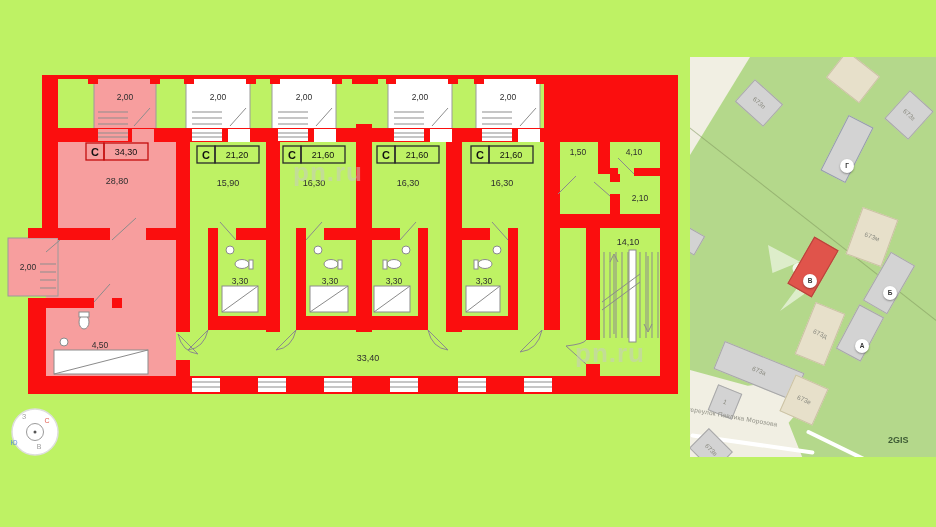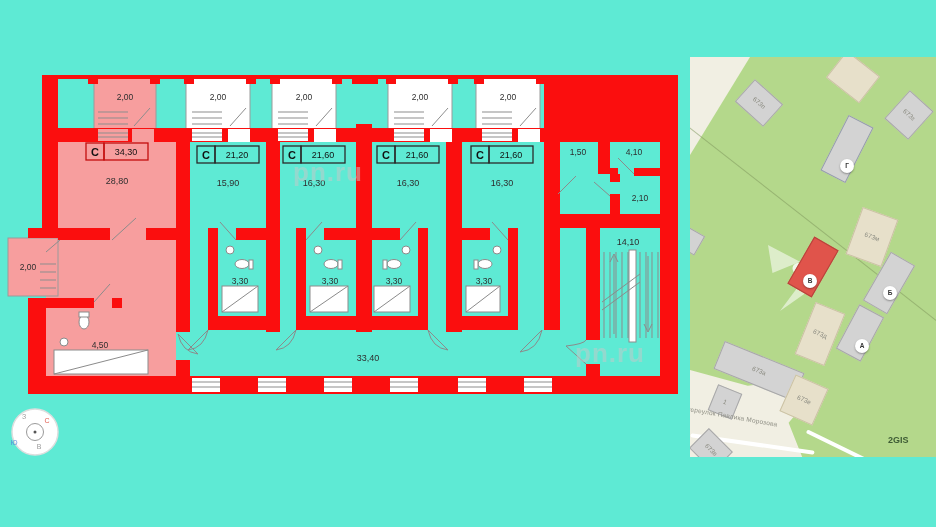--- a/index.html
+++ b/index.html
@@ -1,16 +1,16 @@
 <!DOCTYPE html>
 <html><head>
 <meta charset="utf-8">
 <style>
   html,body{margin:0;padding:0;background:#fff;}
-  #canvas{position:relative;width:936px;height:527px;background:#5eead4;overflow:hidden;
+  #canvas{position:relative;width:936px;height:527px;background:#bef264;overflow:hidden;
           font-family:"Liberation Sans",sans-serif;}
   svg text{font-family:"Liberation Sans",sans-serif;}
   .lbl{font-size:9px;fill:#2e2e2e;text-anchor:middle;}
   .lbl-s{font-size:8.5px;fill:#2e2e2e;text-anchor:middle;}
   .badge-c{font-size:11px;fill:#111;text-anchor:middle;font-weight:bold;}
   .badge-v{font-size:9px;fill:#111;text-anchor:middle;}
   .wm{font-size:26px;font-weight:bold;fill:#c9c9c9;opacity:.5;text-anchor:middle;letter-spacing:1px;}
   
   #map{position:absolute;left:690px;top:57px;width:246px;height:400px;background:#b4d88b;overflow:hidden;}
   .bld{position:absolute;display:flex;align-items:center;justify-content:center;box-sizing:border-box;}

